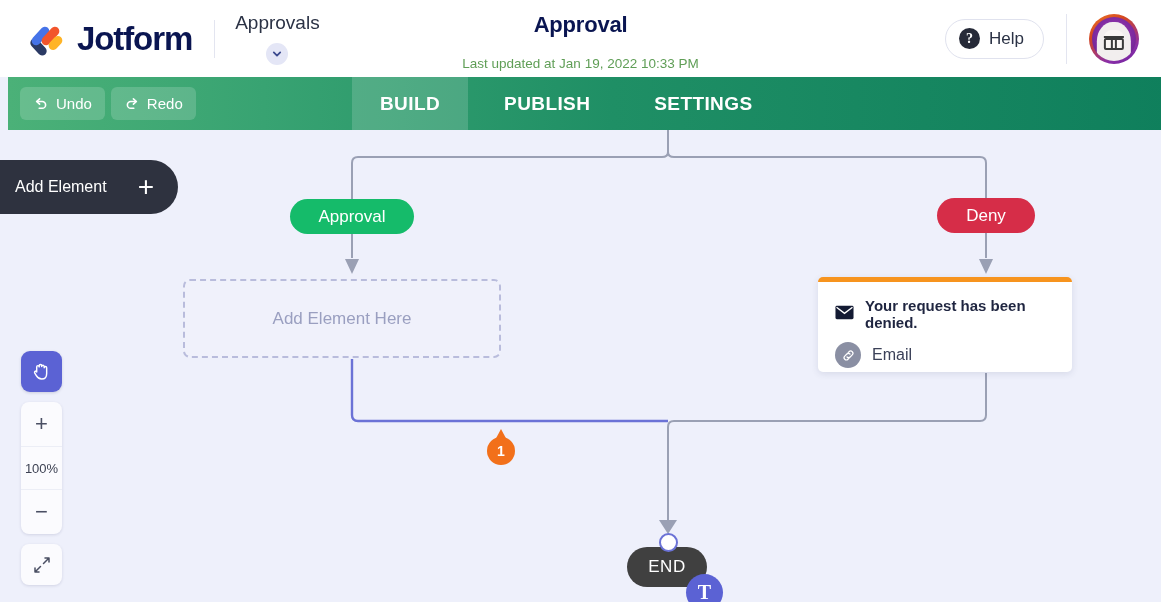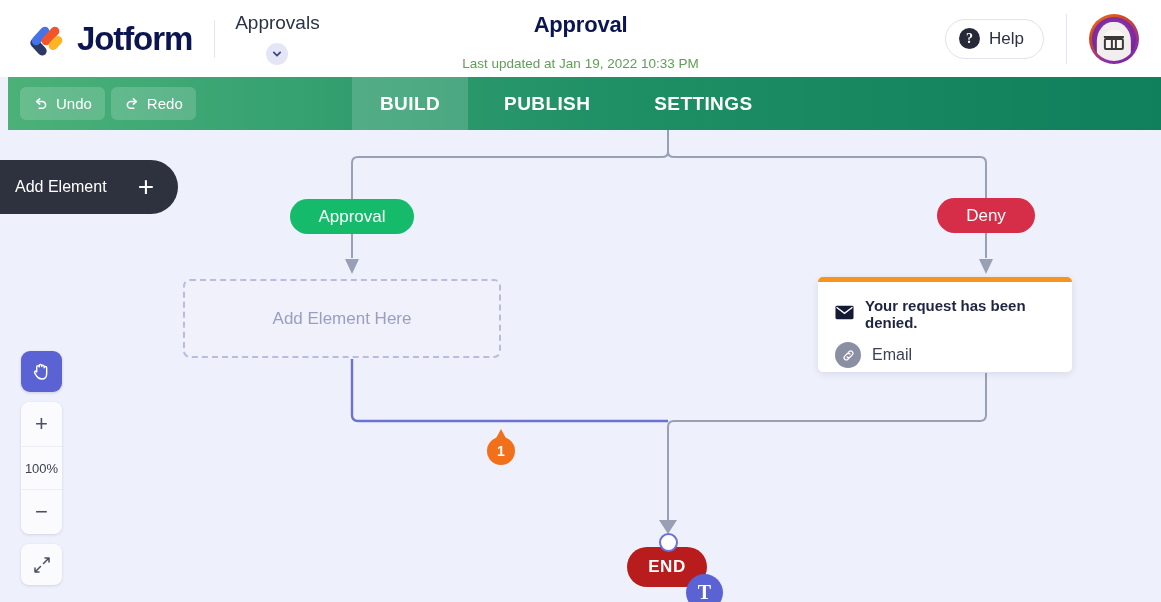--- a/index.html
+++ b/index.html
@@ -280,22 +280,22 @@
     display: flex; align-items: center; justify-content: center;
     font-family: "Liberation Serif", serif;
     font-size: 20px; font-weight: bold;
     cursor: pointer; z-index: 7;
   }
 
   
   .end-node {
     position: absolute; left: 627px; top: 417px;
     width: 80px; height: 40px; border-radius: 20px;
-    background: #b91c1c; color: #fff;
-    font-size: 17px; font-weight: bold;
+    background: #404040; color: #fff;
+    font-size: 17px; font-weight: normal;
     display: flex; align-items: center; justify-content: center;
     letter-spacing: 0.6px; cursor: pointer; z-index: 6;
   }
   .end-knob {
     position: absolute; left: 659px; top: 403px;
     width: 19px; height: 19px; border-radius: 50%;
     background: #fff; border: 2.5px solid #6b72d6;
     z-index: 7; cursor: pointer;
   }
 </style>

